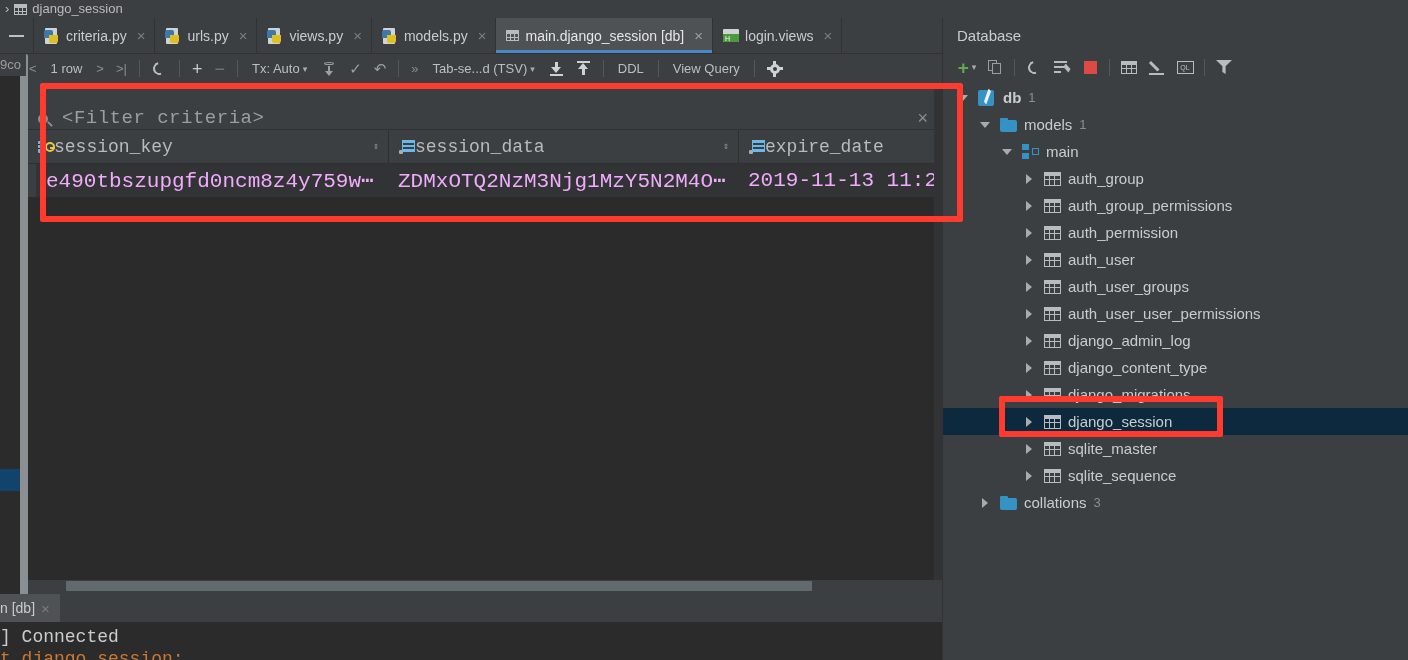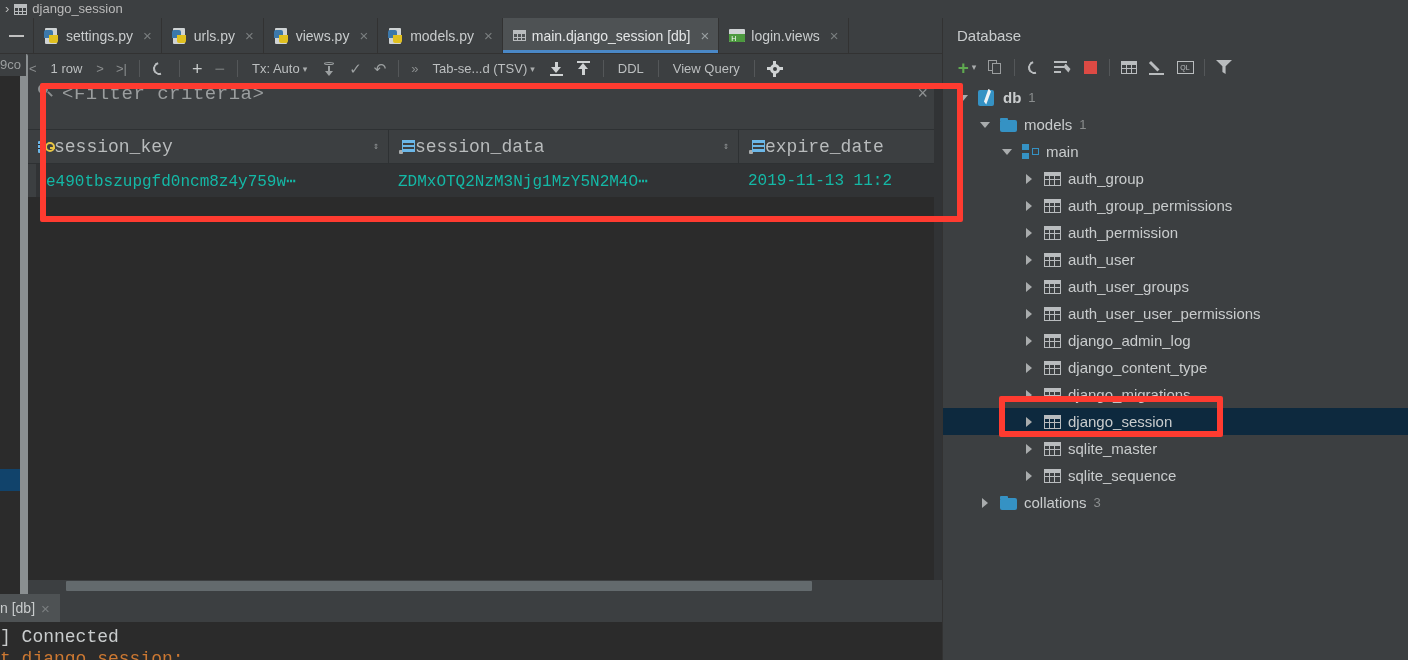--- a/index.html
+++ b/index.html
@@ -118,21 +118,21 @@
   .ico-gear .s3{top:6.5px;left:0;width:4px;height:3px;}
   .ico-gear .s4{top:6.5px;right:0;width:4px;height:3px;}
 
   
   .datapanel {
     position: absolute; left: 28px; top: 83px; width: 914px; height: 497px;
     background: #2b2b2b;
   }
   .filterrow {
     position: absolute; left: 28px; top: 83px; width: 914px; height: 47px;
-    background: #3c3f41; display:flex; align-items:flex-start;
+    background: #3c3f41; display:flex; align-items:flex-end;
     border-bottom: 1px solid #2e3133;
   }
   .filter-magnifier { width: 22px; margin-left:8px; position:relative; height:16px; flex:none;}
   .filter-magnifier .ring{position:absolute;left:2px;top:1px;width:10px;height:10px;border:2px solid #8d9091;border-radius:50%;}
   .filter-magnifier .hdl{position:absolute;left:11px;top:10px;width:6px;height:2px;background:#8d9091;transform:rotate(45deg);}
   .filter-text {
     flex: 1; color: #9b9e9f; font-family: "Liberation Mono", monospace;
     font-size: 19px; letter-spacing: 0.5px; padding-left: 4px;
   }
   .filter-x { color:#8d9091; font-size:18px; padding:0 14px; }
@@ -163,21 +163,21 @@
   .col-ico .dot{position:absolute;left:0;bottom:0px;width:4px;height:4px;background:#a9acad;border-radius:1px;}
   .col-ico .g{position:absolute;left:3px;top:0px;width:13px;height:12px;border:1px solid #6bb7e8;
     background:linear-gradient(to bottom,#6bb7e8 0 2px,transparent 2px 4px,#6bb7e8 4px 6px,transparent 6px 8px,#6bb7e8 8px 10px,transparent 10px);}
 
   .datarow {
     position:absolute; left:28px; top:164px; width:914px; height:33px;
     display:flex; align-items:center;
   }
   .dcell {
     height:33px; display:flex; align-items:center; padding-left:10px;
-    color:#14b8a6; font-family:"Liberation Mono", monospace; font-size:16px;
+    color:#f0abfc; font-family:"Liberation Mono", monospace; font-size:21px;
     background:#313335; white-space:nowrap; overflow:hidden;
   }
   .rowgutter {
     position:absolute; left:28px; top:164px; width:8px; height:33px; background:#3c3f41;
   }
 
   
   .hscroll-track {
     position:absolute; left:28px; top:580px; width:914px; height:12px; background:#3c3f41;
   }
@@ -312,21 +312,21 @@
   <div class="tabbar">
     <div class="minbtn">
       <span class="dash"></span>
     </div>
     <div class="tab">
       <span class="py-ico">
           <span class="sheet"></span>
           <span class="blue"></span>
           <span class="yellow"></span>
         </span>
-      <span>settings.py</span>
+      <span>criteria.py</span>
       <span class="x">×</span>
     </div>
     <div class="tab">
       <span class="py-ico">
           <span class="sheet"></span>
           <span class="blue"></span>
           <span class="yellow"></span>
         </span>
       <span>urls.py</span>
       <span class="x">×</span>

